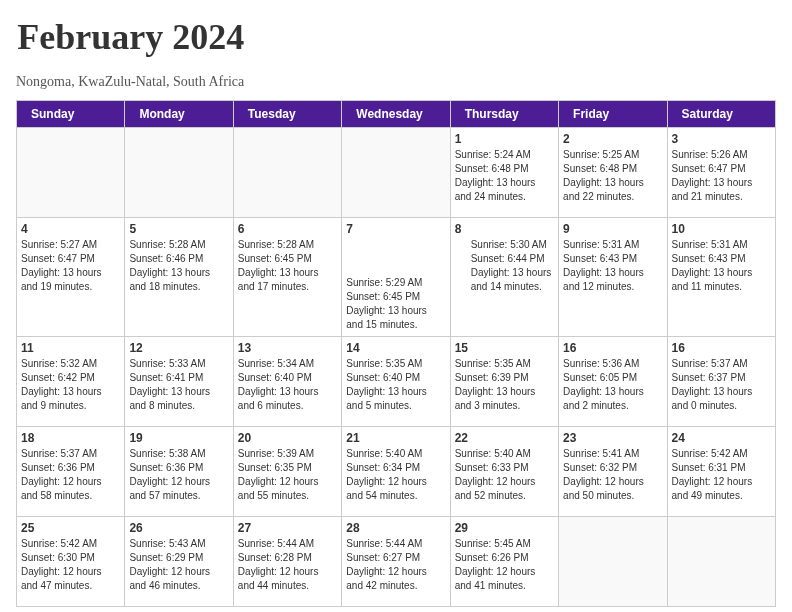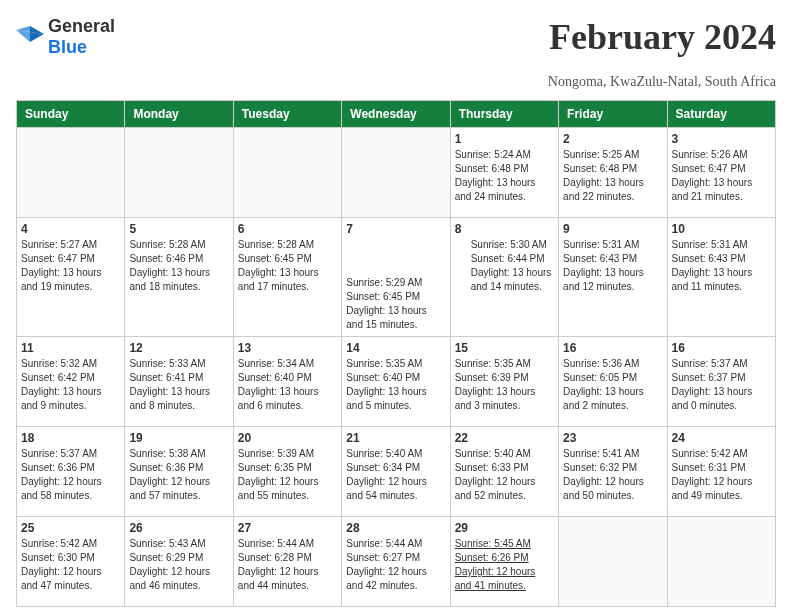--- a/index.html
+++ b/index.html
@@ -29,25 +29,25 @@
     }
     .title-block { text-align: right; font-family: Liberation Serif, serif; }
     .month-title { font-size: 36px; font-weight: bold; color: #333; }
     .location { font-size: 14px; color: #555; margin-top: 16px; }
 
     .calendar {
       width: 100%;
       border-collapse: collapse;
     }
     .calendar th {
-      background: #15803d;
+      background: #4c1d95;
       color: #fff;
       font-size: 12px;
       font-weight: bold;
-      padding: 6px 8px;
+      padding: 6px 14px;
       text-align: left;
       border: 1px solid #ccc;
     }
     .calendar td {
       vertical-align: top;
       border: 1px solid #ccc;
       padding: 4px;
       font-size: 10px;
       color: #333;
       width: calc(100% / 7);
@@ -66,34 +66,20 @@
     .day-info {
       font-size: 10px;
       line-height: 1.4;
       color: #333;
     }
   </style>
 </head>
 <body>
 
 <div class="header">
-  <div class="logo">
-    <div>
-      <svg class="logo-bird" viewBox="0 0 28 22" xmlns="http://www.w3.org/2000/svg">
-        <polygon points="14,2 28,10 14,8" fill="#1a6bb5"></polygon>
-        <polygon points="14,2 0,6 14,8" fill="#5ba3e0"></polygon>
-        <polygon points="14,8 28,10 14,18" fill="#1a6bb5"></polygon>
-        <polygon points="14,8 0,6 14,18" fill="#5ba3e0"></polygon>
-      </svg>
-    </div>
-    <div>
-      <span class="logo-text-general">General</span><br>
-      <span class="logo-text-blue">Blue</span>
-    </div>
-  </div>
   <div class="title-block">
     <div class="month-title">February 2024</div>
     <div class="location">Nongoma, KwaZulu-Natal, South Africa</div>
   </div>
 </div>
 
 <table class="calendar">
   <thead>
     <tr>
     <th>Sunday</th>
@@ -310,21 +296,21 @@
         </td>
         <td>
           <span class="day-number">28</span>
           <div class="day-info" style="white-space: pre-line;">Sunrise: 5:44 AM
 Sunset: 6:27 PM
 Daylight: 12 hours
 and 42 minutes.</div>
         </td>
         <td>
           <span class="day-number">29</span>
-          <div class="day-info" style="white-space: pre-line; text-decoration: underline;">Sunrise: 5:45 AM
+          <div class="day-info" style="white-space: pre-line;">Sunrise: 5:45 AM
 Sunset: 6:26 PM
 Daylight: 12 hours
 and 41 minutes.</div>
         </td>
         <td class="empty"></td>
         <td class="empty"></td>
       </tr>
     </tbody>
 </table>
 

